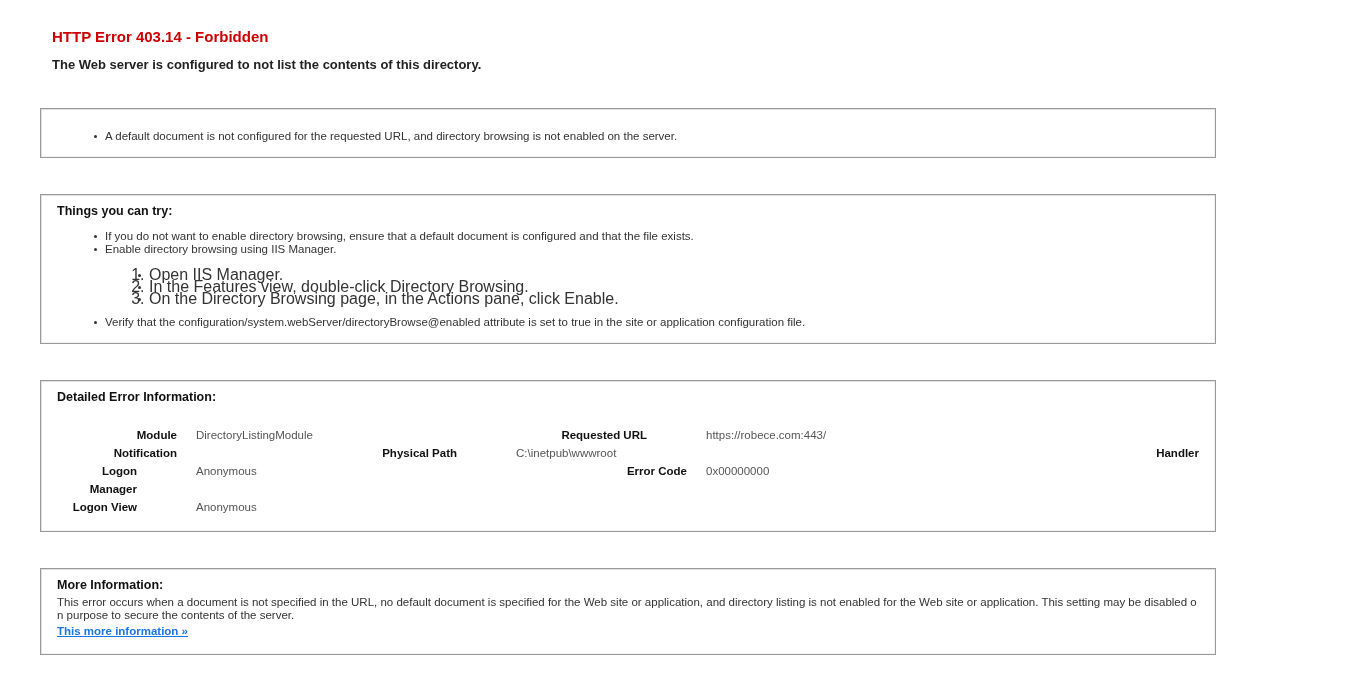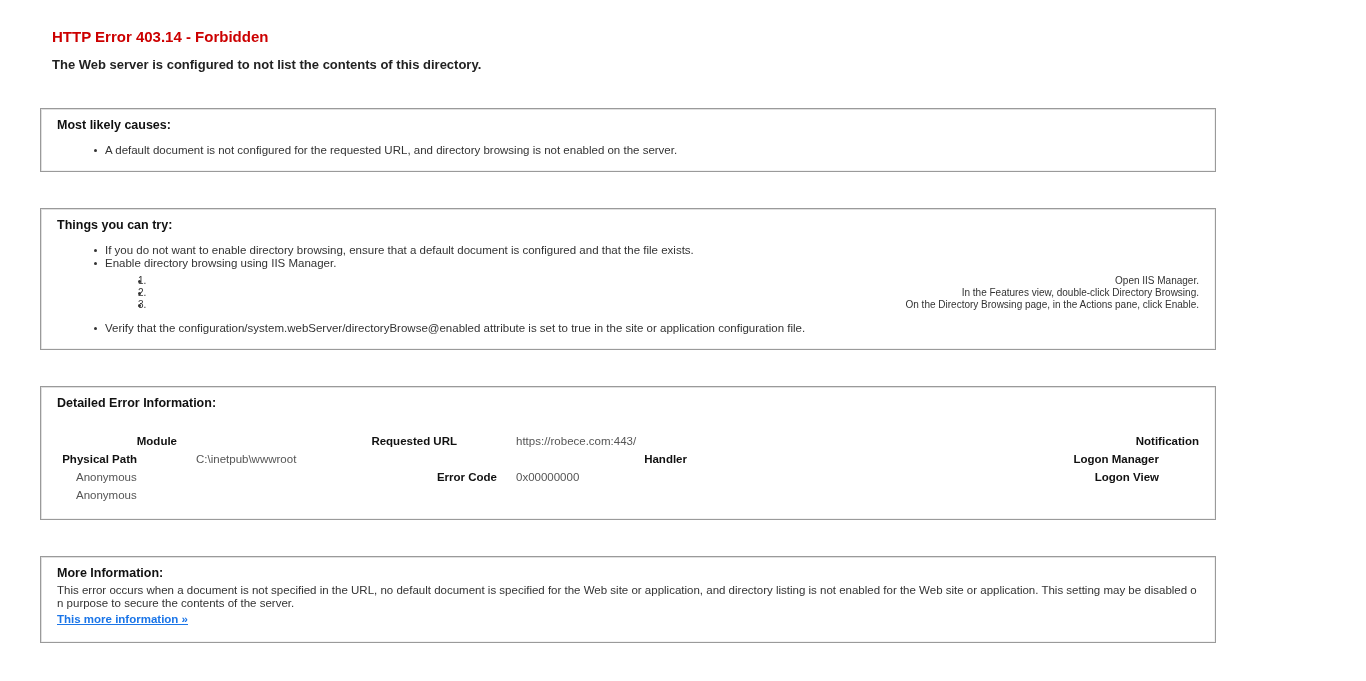--- a/index.html
+++ b/index.html
@@ -56,27 +56,26 @@
     content: '';
     position: absolute;
     left: -11px;
     top: 5px;
     width: 3px;
     height: 3px;
     border-radius: 50%;
     background: #333333;
   }
   ol.steps {
-    margin: 6px 0 10px 0;
+    margin: 14px 0 10px 0;
     padding: 0 0 0 44px;
     list-style: decimal;
-    font-size: 10px;
+    font-size: 16px;
     line-height: 12.3px;
     color: #333333;
-    text-align: right;
   }
   .detail-grid {
     display: grid;
     grid-template-columns: 120px 320px 190px auto;
     margin-top: 22px;
     font-size: 11.5px;
     line-height: 18px;
   }
   .dlabel {
     font-weight: 700;
@@ -108,21 +107,20 @@
 </style>
 </head>
 <body>
 
 <div class="page">
 
   <h1 class="page-title">HTTP Error 403.14 - Forbidden</h1>
   <h2 class="page-subtitle">The Web server is configured to not list the contents of this directory.</h2>
 
   <div class="box">
-    <h3 class="box-heading">Most likely causes:</h3>
     <ul class="bullets">
       <li>A default document is not configured for the requested URL, and directory browsing is not enabled on the server.</li>
     </ul>
   </div>
 
   <div class="box">
     <h3 class="box-heading">Things you can try:</h3>
     <ul class="bullets">
       <li>If you do not want to enable directory browsing, ensure that a default document is configured and that the file exists.</li>
       <li>
@@ -134,20 +132,21 @@
         </ol>
       </li>
       <li>Verify that the configuration/system.webServer/directoryBrowse@enabled attribute is set to true in the site or application configuration file.</li>
     </ul>
   </div>
 
   <div class="box">
     <h3 class="box-heading">Detailed Error Information:</h3>
     <div class="detail-grid">
       <div class="dlabel">Module</div>
+      <div class="dvalue">DirectoryListingModule</div>
       <div class="dlabel right-col">Requested URL</div>
       <div class="dvalue">https://robece.com:443/</div>
 
       <div class="dlabel">Notification</div>
       <div class="dlabel right-col">Physical Path</div>
       <div class="dvalue">C:\inetpub\wwwroot</div>
 
       <div class="dlabel">Handler</div>
       <div class="dlabel right-col">Logon Manager</div>
       <div class="dvalue">Anonymous</div>

